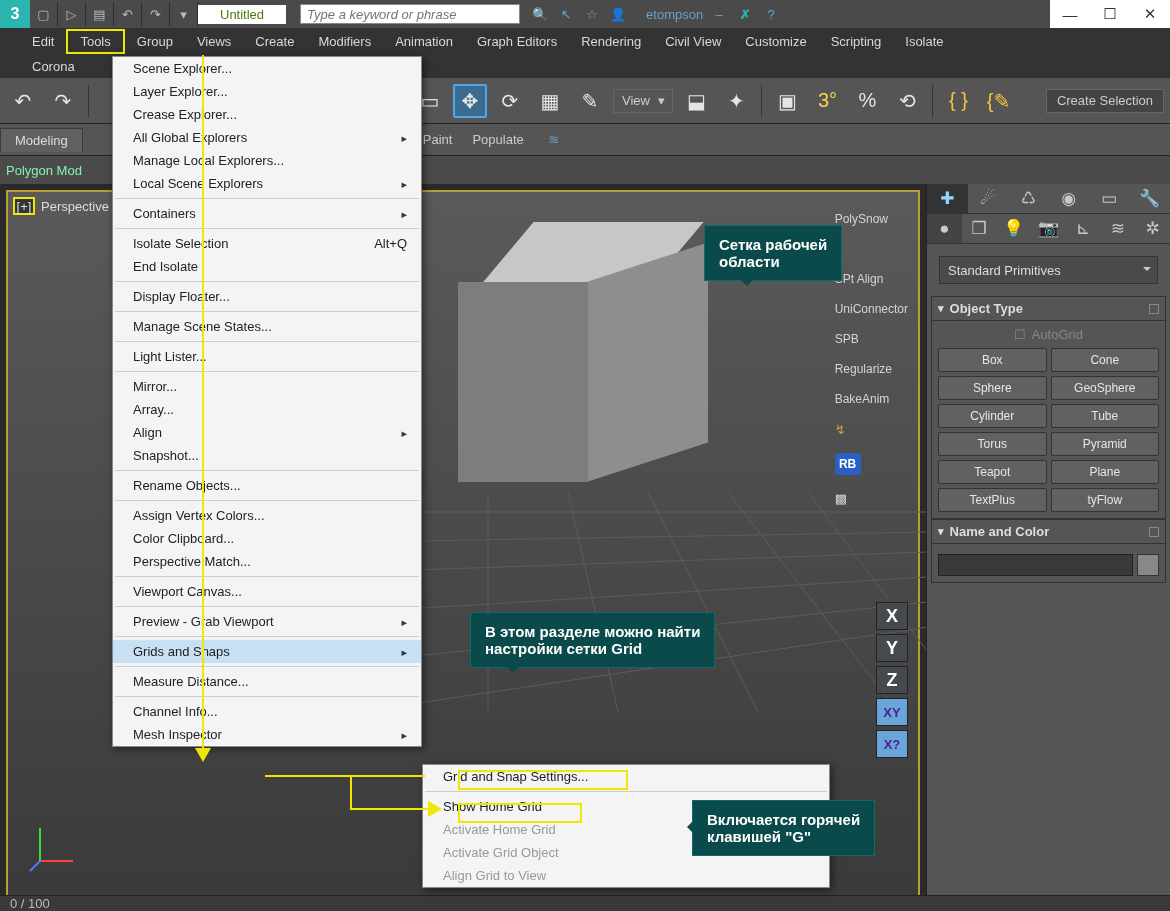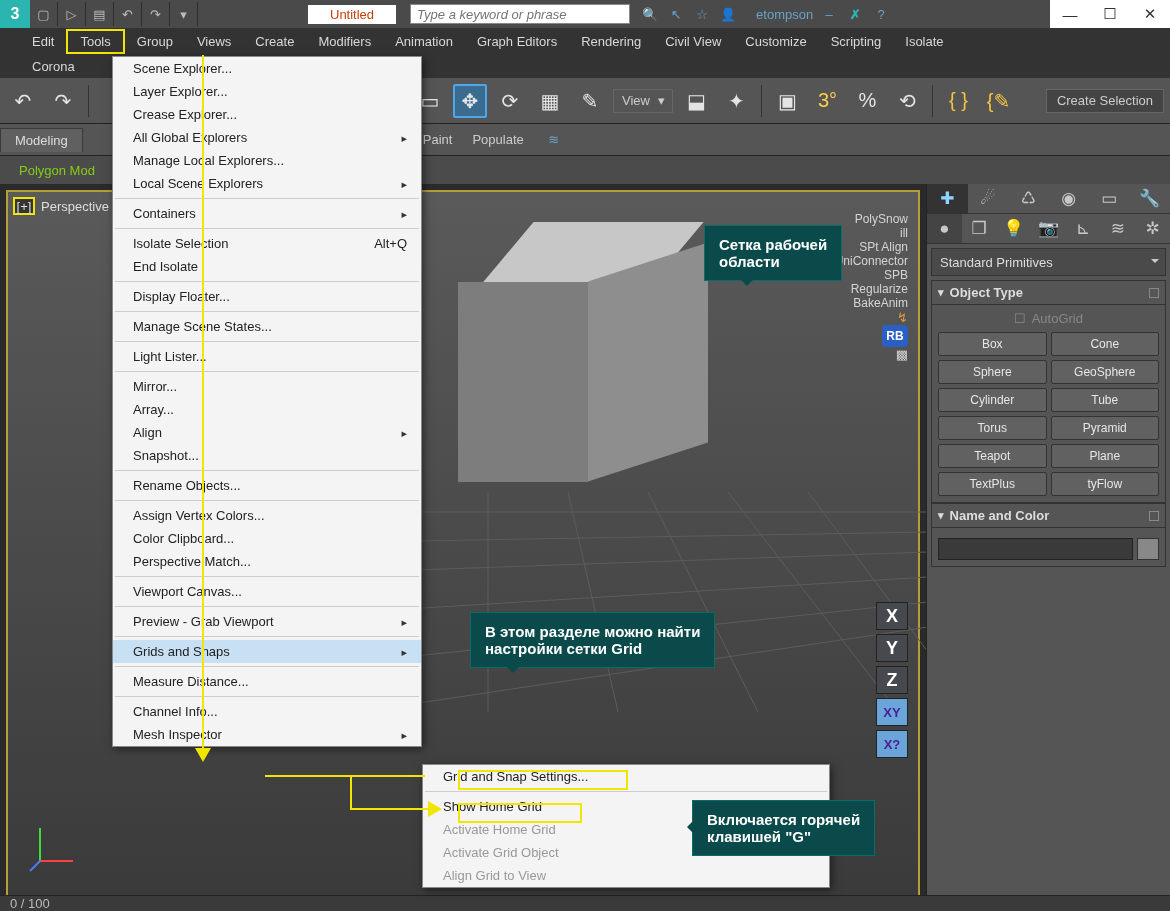--- a/index.html
+++ b/index.html
@@ -3,21 +3,21 @@
 <meta charset="utf-8">
 <style>
 *{margin:0;padding:0;box-sizing:border-box;font-family:"Segoe UI",Tahoma,Arial,sans-serif;font-size:13px;user-select:none}
 body{background:#444;color:#ccc;width:1170px;height:911px;overflow:hidden;position:relative}
 
 .titlebar{display:flex;align-items:center;height:28px;background:#4a4a4a;position:relative}
 .logo{width:30px;height:28px;background:#2bb5b0;color:#fff;font-weight:bold;display:flex;align-items:center;justify-content:center;font-size:16px}
 .logo::after{content:"";}
 .qat{display:flex;align-items:center;height:100%}
 .qat-btn{width:28px;height:24px;display:flex;align-items:center;justify-content:center;color:#bbb;border-right:1px solid #2e2e2e}
-.doc-title{background:#fff;color:#c2410c;padding:2px 22px;margin-left:110px}
+.doc-title{background:#fff;color:#4d7c0f;padding:2px 22px;}
 .search-box{background:#fff;border:1px solid #888;margin-left:14px;width:220px;height:20px}
 .search-box input{border:none;width:100%;height:100%;padding:0 6px;font-style:italic;color:#888;outline:none}
 .tbicons{display:flex;gap:6px;margin-left:10px;align-items:center}
 .tbicon{width:20px;height:20px;display:flex;align-items:center;justify-content:center;color:#6aa1c8}
 .username{color:#6aa1c8;margin-left:12px}
 .winbtns{position:absolute;right:0;display:flex}
 .winbtn{width:40px;height:28px;display:flex;align-items:center;justify-content:center;color:#333;background:#fff;font-size:15px}
 
 .menubar{display:flex;height:26px;background:#333;align-items:center;padding:0 20px}
 .menu-item{padding:3px 12px;color:#d8d8d8}
@@ -29,51 +29,51 @@
 .tool-sep{width:1px;height:32px;background:#333;margin:0 2px}
 .tool-move{border:2px solid #4fa6e8;background:#3b6c8f}
 .tool-dd{background:#555;color:#ccc;border:1px solid #666;height:24px;padding:0 8px;display:flex;align-items:center;gap:8px}
 .tool-right{margin-left:auto;background:#444;border:1px solid #666;height:24px;padding:0 10px;display:flex;align-items:center;color:#ccc}
 
 .ribbon{height:32px;background:#555;border-bottom:1px solid #222;display:flex;align-items:center}
 .rtab{padding:4px 14px;background:#555;color:#ddd;border:1px solid #3a3a3a;border-bottom:none}
 .rtab.active{background:#606060}
 .rlabel{color:#ccc;margin-left:20px}
 
-.ribbon2{height:28px;background:#4b4b4b;display:flex;align-items:center;padding:0 19px;color:#84cc16}
+.ribbon2{height:28px;background:#4b4b4b;display:flex;align-items:center;padding:0 6px;color:#86efac}
 
 .viewport-wrap{position:absolute;top:184px;left:0;right:244px;bottom:0;background:#2a2a2a}
 .viewport{position:absolute;inset:6px;border:2px solid #b89e3a;background:linear-gradient(#5a5a5a,#3a3a3a)}
 .vp-corner{position:absolute;top:5px;left:5px;display:flex;align-items:center;gap:6px}
 .vp-plus{border:2px solid #f0e600;width:22px;height:18px;display:flex;align-items:center;justify-content:center;background:#333;color:#ddd}
 .vp-labels{color:#ddd}
 
 .cube{position:absolute;left:450px;top:30px;width:260px;height:280px}
 .cube .top{position:absolute;width:170px;height:80px;background:#c7c7c7;transform:skew(-40deg,0) ;left:42px;top:0}
 .cube .front{position:absolute;width:130px;height:200px;background:#7d7d7d;left:0;top:60px}
 .cube .side{position:absolute;width:120px;height:200px;background:#8e8e8e;left:130px;top:40px;transform:skewY(-18deg)}
 
 .grid{position:absolute;left:350px;top:260px;right:0;height:260px;}
 .grid line{stroke:#5c5c5c}
 
-.floatstack{position:absolute;right:10px;top:20px;display:flex;flex-direction:column;gap:0;align-items:flex-end;color:#d4d4d4}
+.floatstack{position:absolute;right:10px;top:20px;display:flex;flex-direction:column;gap:16px;align-items:flex-start;color:#d4d4d4}
 .floatstack .lbl{font-size:12px}
 .rb-badge{width:26px;height:22px;background:#2a5fc4;border-radius:4px;color:#fff;font-weight:bold;display:flex;align-items:center;justify-content:center;font-size:12px}
 
 .gizmo{position:absolute;left:20px;bottom:30px;width:50px;height:50px}
 
 .xyz-stack{position:absolute;right:10px;top:410px;display:flex;flex-direction:column;gap:4px}
 .xyz-btn{width:32px;height:28px;background:#46494e;color:#fff;display:flex;align-items:center;justify-content:center;font-weight:bold;font-size:18px;border:1px solid #222}
 .xyz-btn.sm{font-size:13px;background:#6aa5d9;color:#4c1d95}
 
 .cmdpanel{position:absolute;top:184px;right:0;width:244px;bottom:0;background:#555;border-left:1px solid #222}
 .cp-row{display:flex;height:30px;border-bottom:1px solid #333}
 .cp-ico{flex:1;display:flex;align-items:center;justify-content:center;color:#c8c8c8;font-size:17px}
 .cp-ico.active{background:#333;color:#8dd6ff}
-.cp-dd{height:28px;background:#4a4a4a;border:1px solid #333;margin:4px;display:flex;align-items:center;padding:0 8px;color:#ddd;position:relative}
+.cp-dd{height:28px;background:#4a4a4a;border:1px solid #333;margin:12px;display:flex;align-items:center;padding:0 8px;color:#ddd;position:relative}
 .cp-dd::after{content:"";position:absolute;right:6px;top:10px;border:4px solid transparent;border-top-color:#ccc}
 .rollout{margin:0 4px;background:#555}
 .rollout-h{display:flex;align-items:center;gap:6px;padding:4px 6px;font-weight:bold;color:#ddd;border:1px solid #333}
 .rollout-h::before{content:"▾";font-size:11px}
 .rollout-h .sq{margin-left:auto;width:10px;height:10px;border:1px solid #888}
 .rollout-body{padding:6px;border:1px solid #333;border-top:none}
 .autogrid{display:flex;align-items:center;justify-content:center;gap:6px;color:#888;margin-bottom:6px}
 .btn-grid{display:grid;grid-template-columns:1fr 1fr;gap:4px}
 .obj-btn{background:#616161;border:1px solid #333;border-radius:2px;height:24px;display:flex;align-items:center;justify-content:center;color:#e6e6e6;font-size:12px}
 .name-row{display:flex;gap:4px;align-items:center;margin-top:4px}

